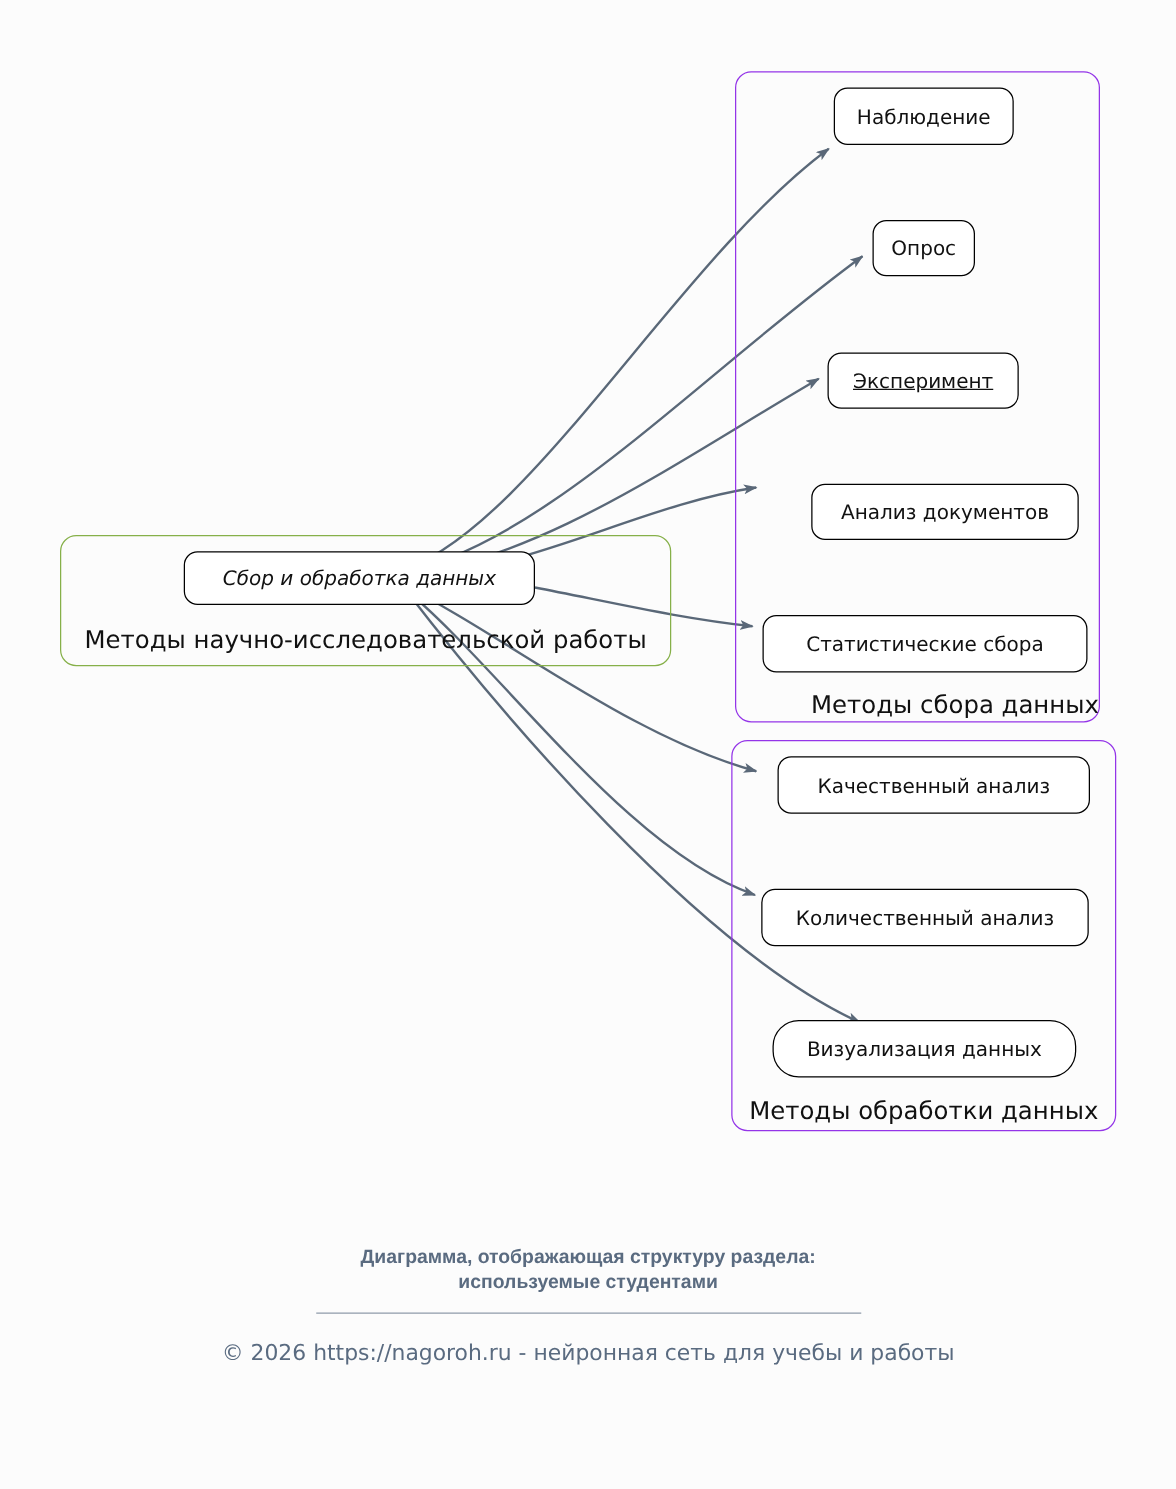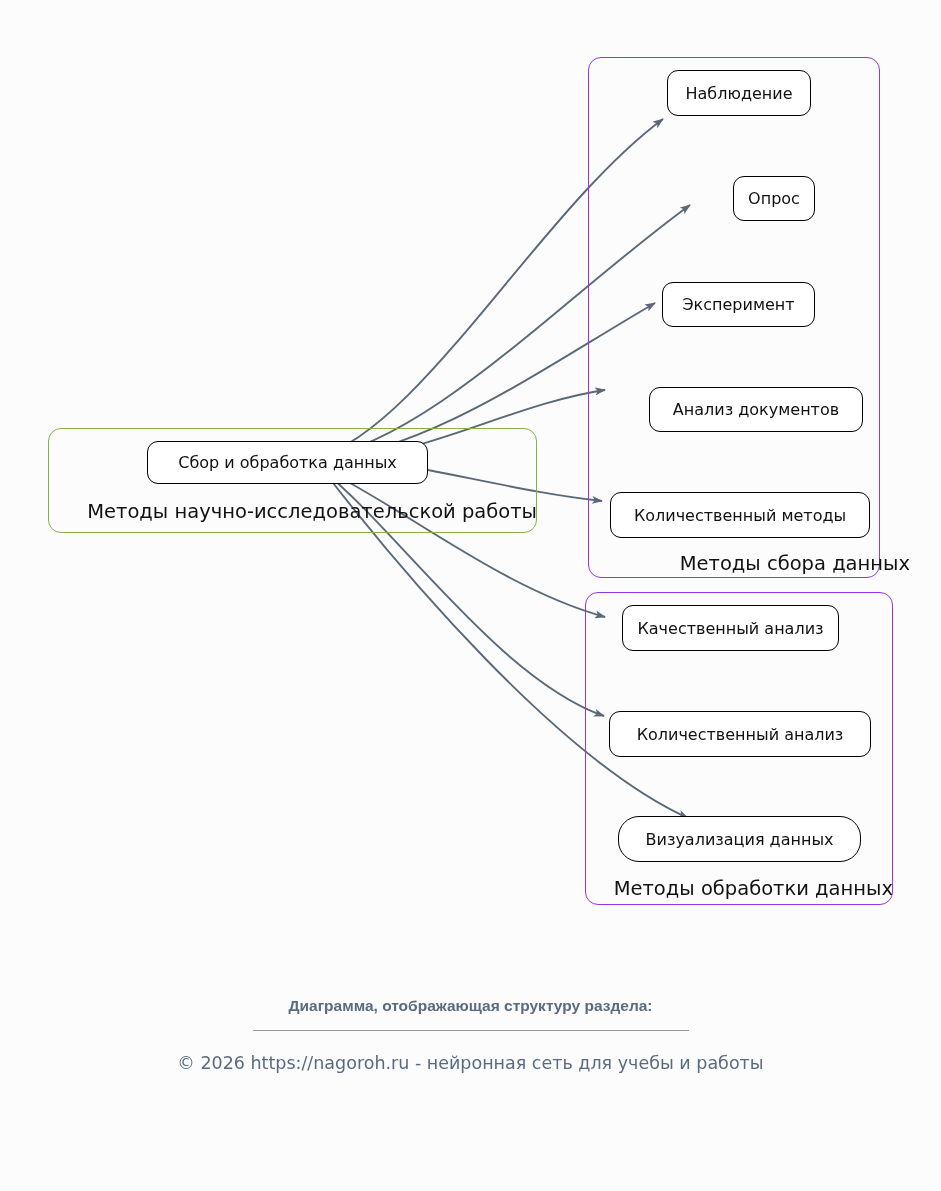--- a/index.html
+++ b/index.html
@@ -39,21 +39,21 @@
     border-radius: 13px;
     background: transparent;
   }
   .cluster-green { border: 1.6px solid #86b049; }
   .cluster-purple { border: 1.6px solid #9435e8; }
 
   .cluster-label {
     position: absolute;
     left: 0;
     width: 100%;
-    text-align: right;
+    text-align: center;
     font-size: 19.5px;
     color: #111111;
     white-space: nowrap;
     font-family: "DejaVu Sans", sans-serif;
   }
 
   
   .node {
     position: absolute;
     box-sizing: border-box;
@@ -135,37 +135,38 @@
   <div class="cluster-label" style="left:48px; top:500px; width:489px;">Методы научно-исследовательской работы</div>
 
   <div class="cluster cluster-purple" style="left:588px; top:57px; width:292px; height:521px;">
   </div>
   <div class="cluster-label" style="left:588px; top:552px; width:292px;margin-left:30px;">Методы сбора данных</div>
 
   <div class="cluster cluster-purple" style="left:585px; top:592px; width:308px; height:313px;">
   </div>
   <div class="cluster-label" style="left:585px; top:877px; width:308px;">Методы обработки данных</div>
 
-  <div class="node" style="left:147px; top:441px; width:281px; height:43px;">Сбор и обработка данных</div>
+  <div class="node" style="left:147px; top:441px; width:281px; height:43px;font-style:italic;">Сбор и обработка данных</div>
 
   <div class="node" style="left:667px; top:70px; width:144px; height:46px;">Наблюдение</div>
 
-  <div class="node" style="left:698px; top:176px; width:82px; height:45px;margin-left:35px;">Опрос</div>
+  <div class="node" style="left:698px; top:176px; width:82px; height:45px;">Опрос</div>
 
-  <div class="node" style="left:662px; top:282px; width:153px; height:45px;">Эксперимент</div>
+  <div class="node" style="left:662px; top:282px; width:153px; height:45px;text-decoration:underline;">Эксперимент</div>
 
   <div class="node" style="left:632px; top:387px; width:214px; height:45px;margin-left:17px;">Анализ документов</div>
 
-  <div class="node" style="left:610px; top:492px; width:260px; height:46px;">Количественный методы</div>
+  <div class="node" style="left:610px; top:492px; width:260px; height:46px;">Статистические сбора</div>
 
-  <div class="node" style="left:622px; top:605px; width:217px; height:46px;">Качественный анализ</div>
+  <div class="node" style="left:622px; top:605px; width:250px; height:46px;">Качественный анализ</div>
 
   <div class="node" style="left:609px; top:711px; width:262px; height:46px;">Количественный анализ</div>
 
   <div class="node" style="left:618px; top:816px; width:243px; height:46px;border-radius:21px;">Визуализация данных</div>
 
 </div>
 
 <div id="footer-block">
   <div class="caption-line">Диаграмма, отображающая структуру раздела:</div>
+  <div class="caption-line">используемые студентами</div>
   <div id="caption-rule"></div>
   <div id="copyright-line">© 2026 https://nagoroh.ru - нейронная сеть для учебы и работы</div>
 </div>
 
 </body></html>

